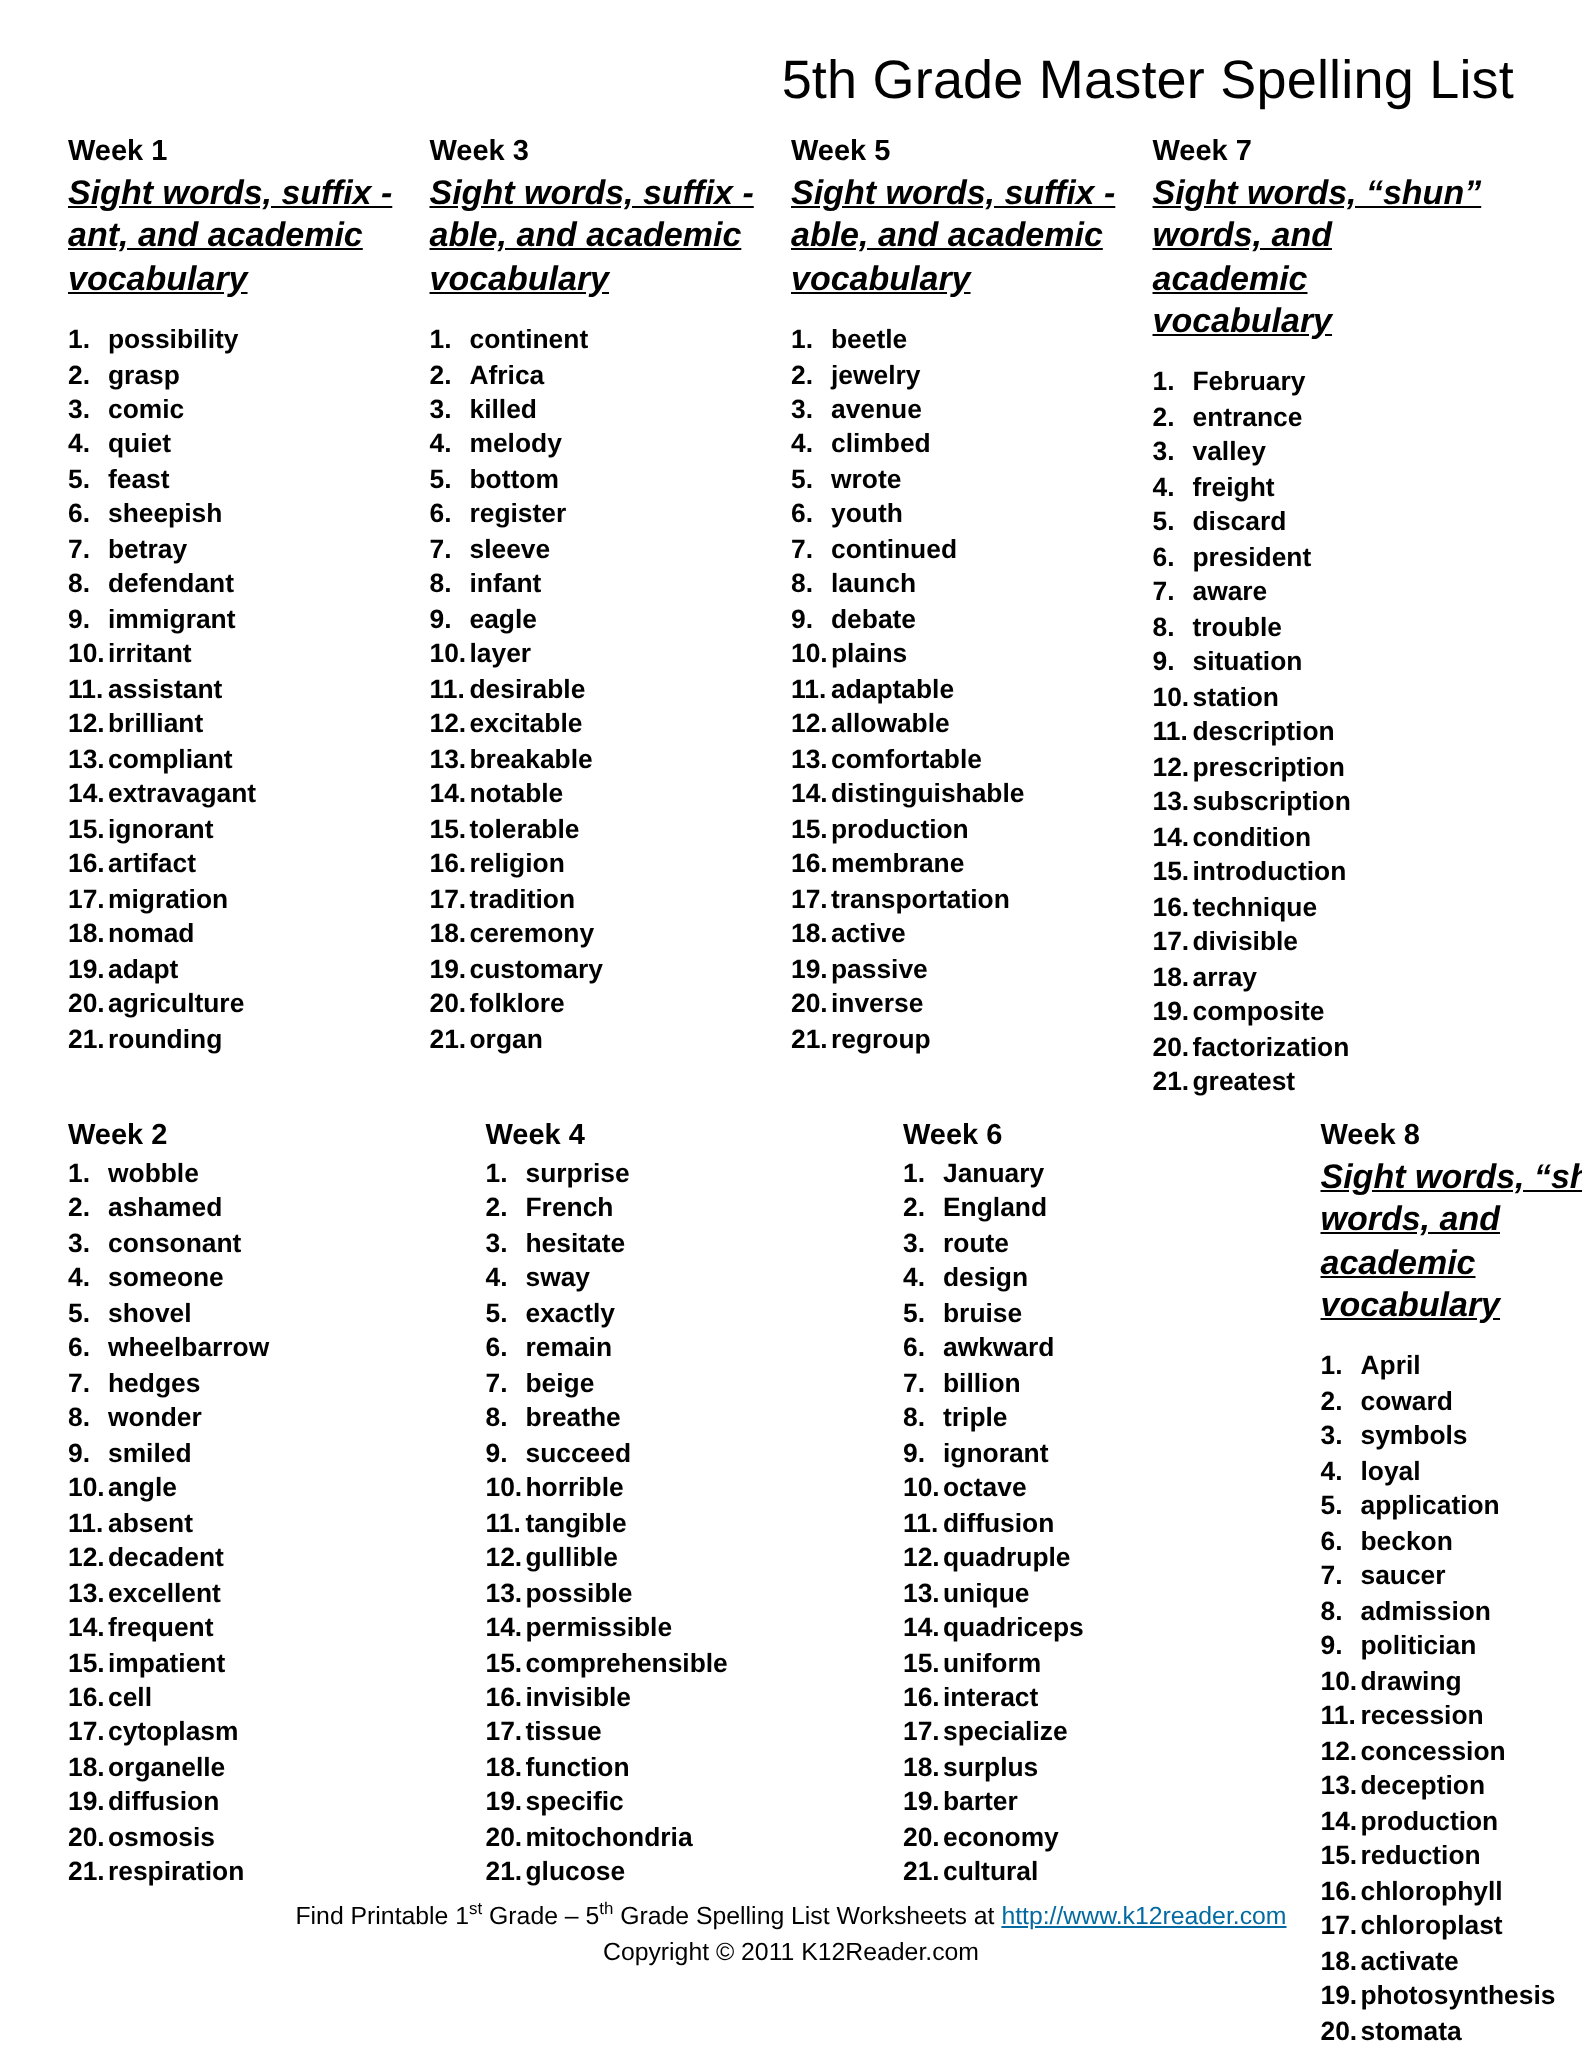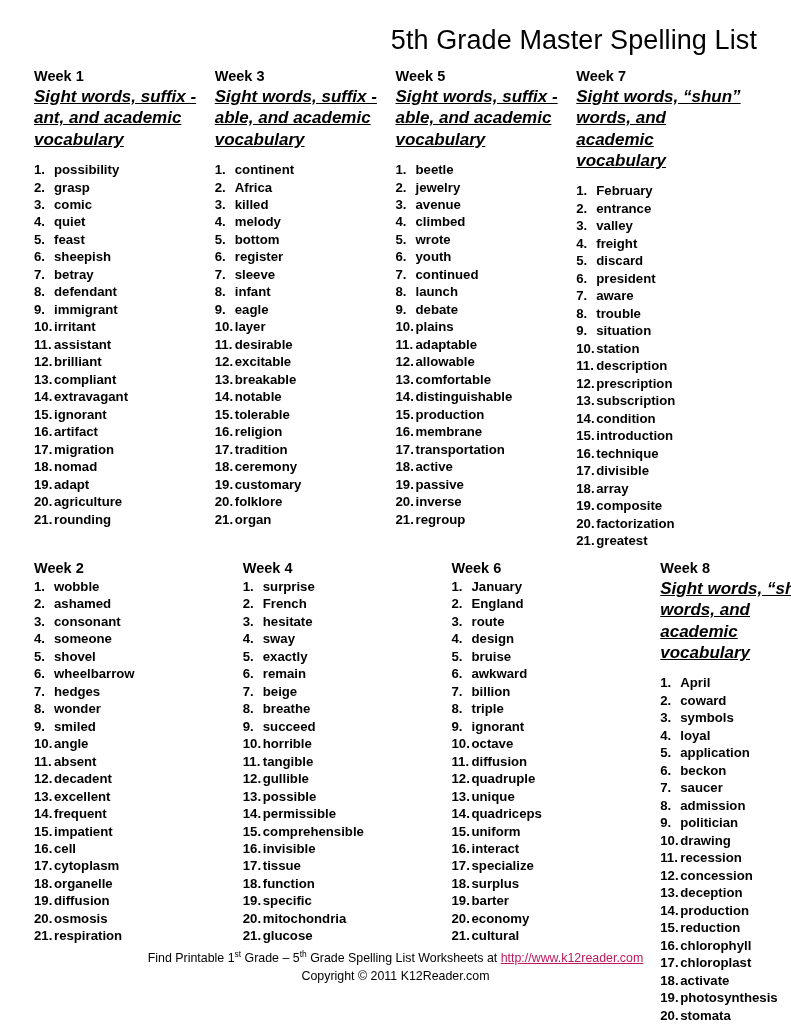--- a/index.html
+++ b/index.html
@@ -847,17 +847,17 @@
             <li>
               <span class="num">21.</span>
               <span class="word">vascular</span>
             </li>
           </ol>
       </div>
     </div>
   </div>
 
   <div class="footer">
-    <span class="line1"><span>Find Printable 1</span><sup>st</sup><span> Grade – 5</span><sup>th</sup><span> Grade Spelling List Worksheets at </span><a class="link" href="#" style="color: #be185d;">http://www.k12reader.com</a></span>
+    <span class="line1"><span>Find Printable 1</span><sup>st</sup><span> Grade – 5</span><sup>th</sup><span> Grade Spelling List Worksheets at </span><a class="link" href="#" style="color: #0369a1;">http://www.k12reader.com</a></span>
     <span class="line2">Copyright © 2011 K12Reader.com</span>
   </div>
 
 </div>
 
 </body></html>

